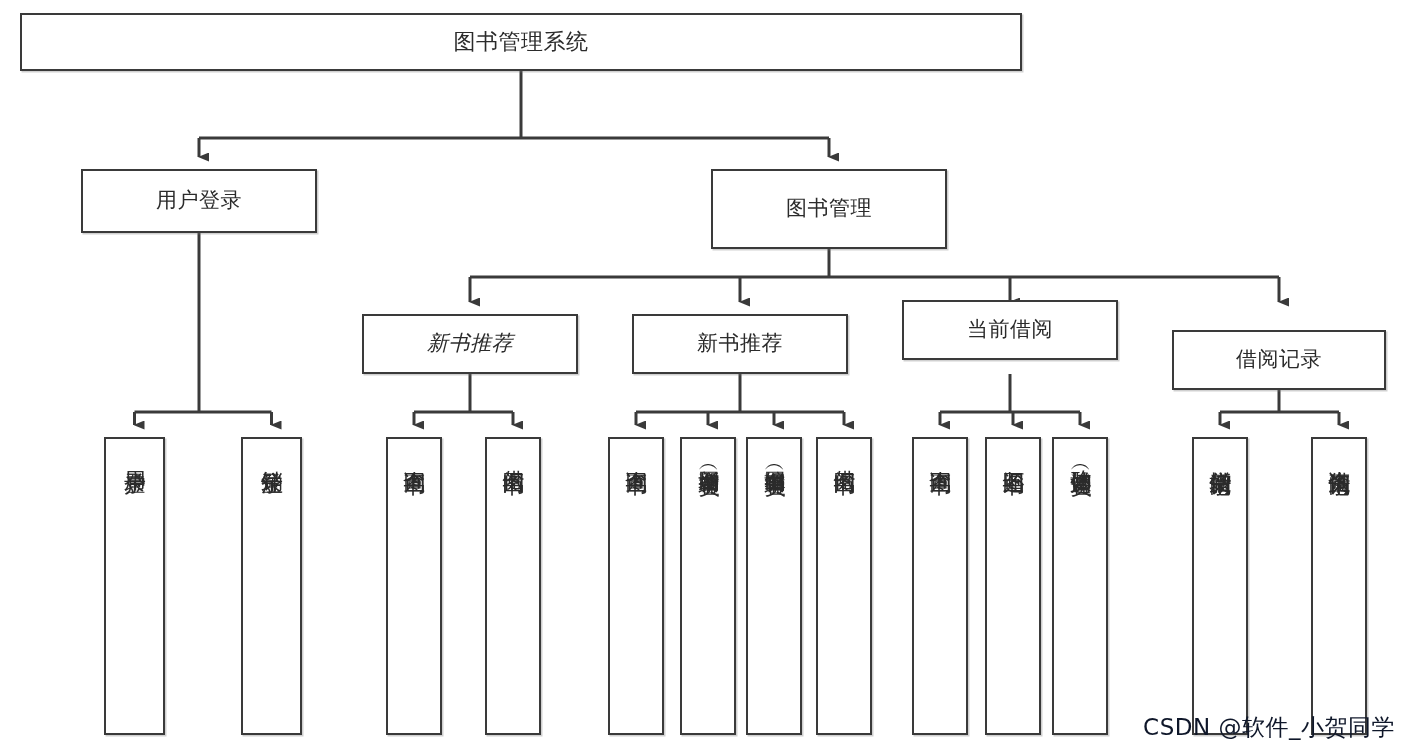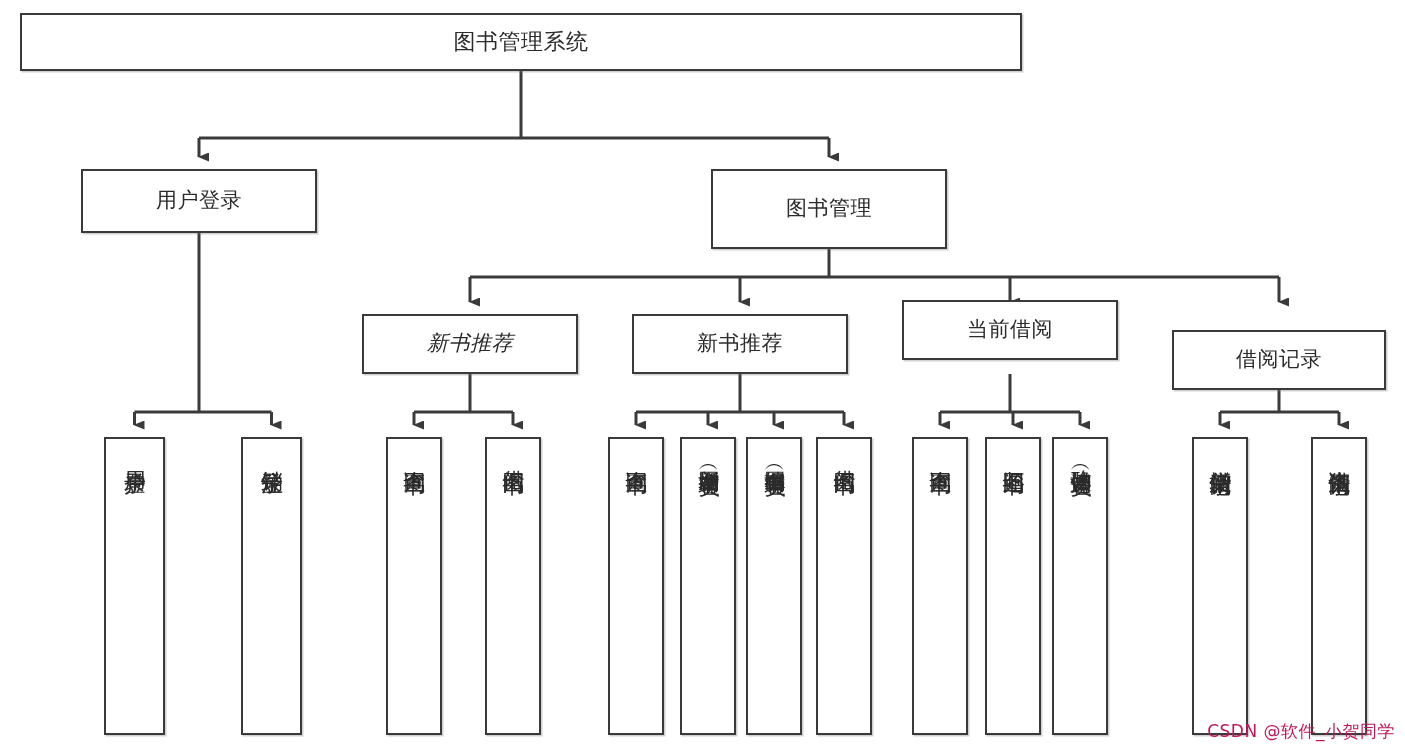--- a/index.html
+++ b/index.html
@@ -65,22 +65,22 @@
     letter-spacing: 1px;
     white-space: nowrap;
   }
   .node.vertical.tall-text .label {
     font-size: 21px;
   }
   #watermark {
     position: absolute;
     right: 10px;
     bottom: 4px;
-    font-size: 17px;
-    color: #be185d;
+    font-size: 23px;
+    color: #0f172a;
     letter-spacing: 0.5px;
     white-space: nowrap;
     user-select: none;
     margin-left: 24px;
   }
 </style>
 </head>
 <body>
 
 <div id="diagram-root">

